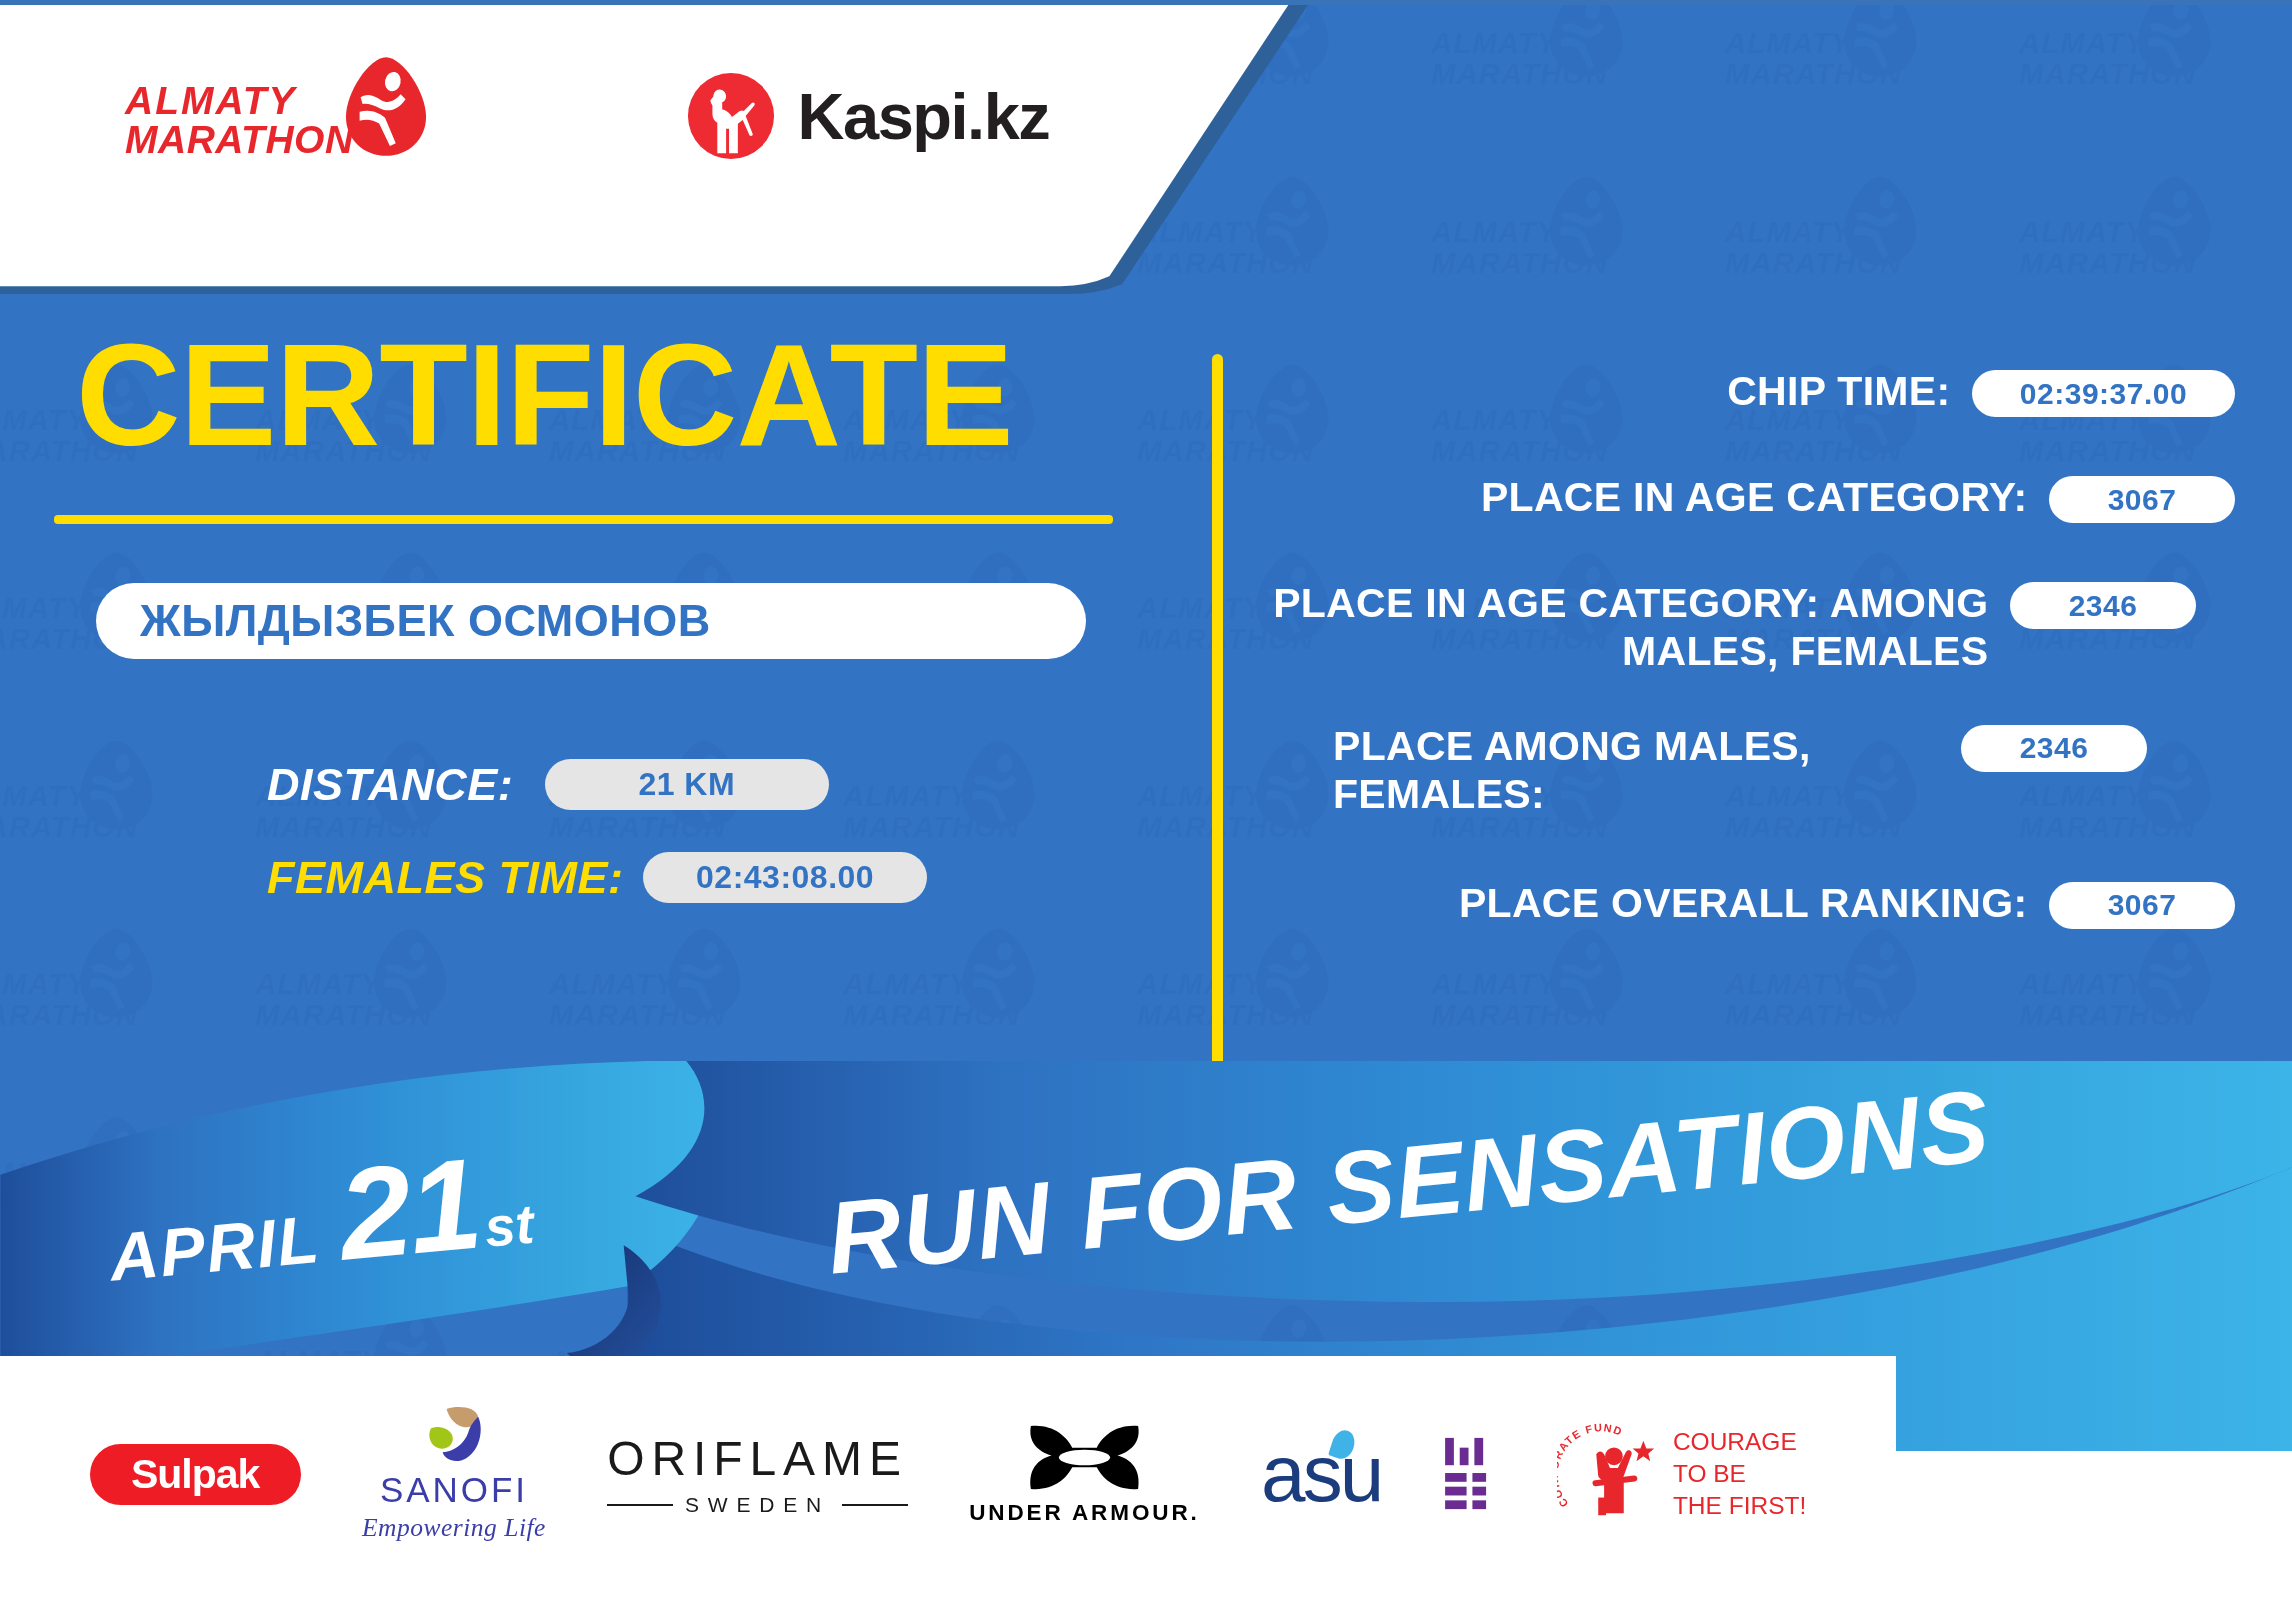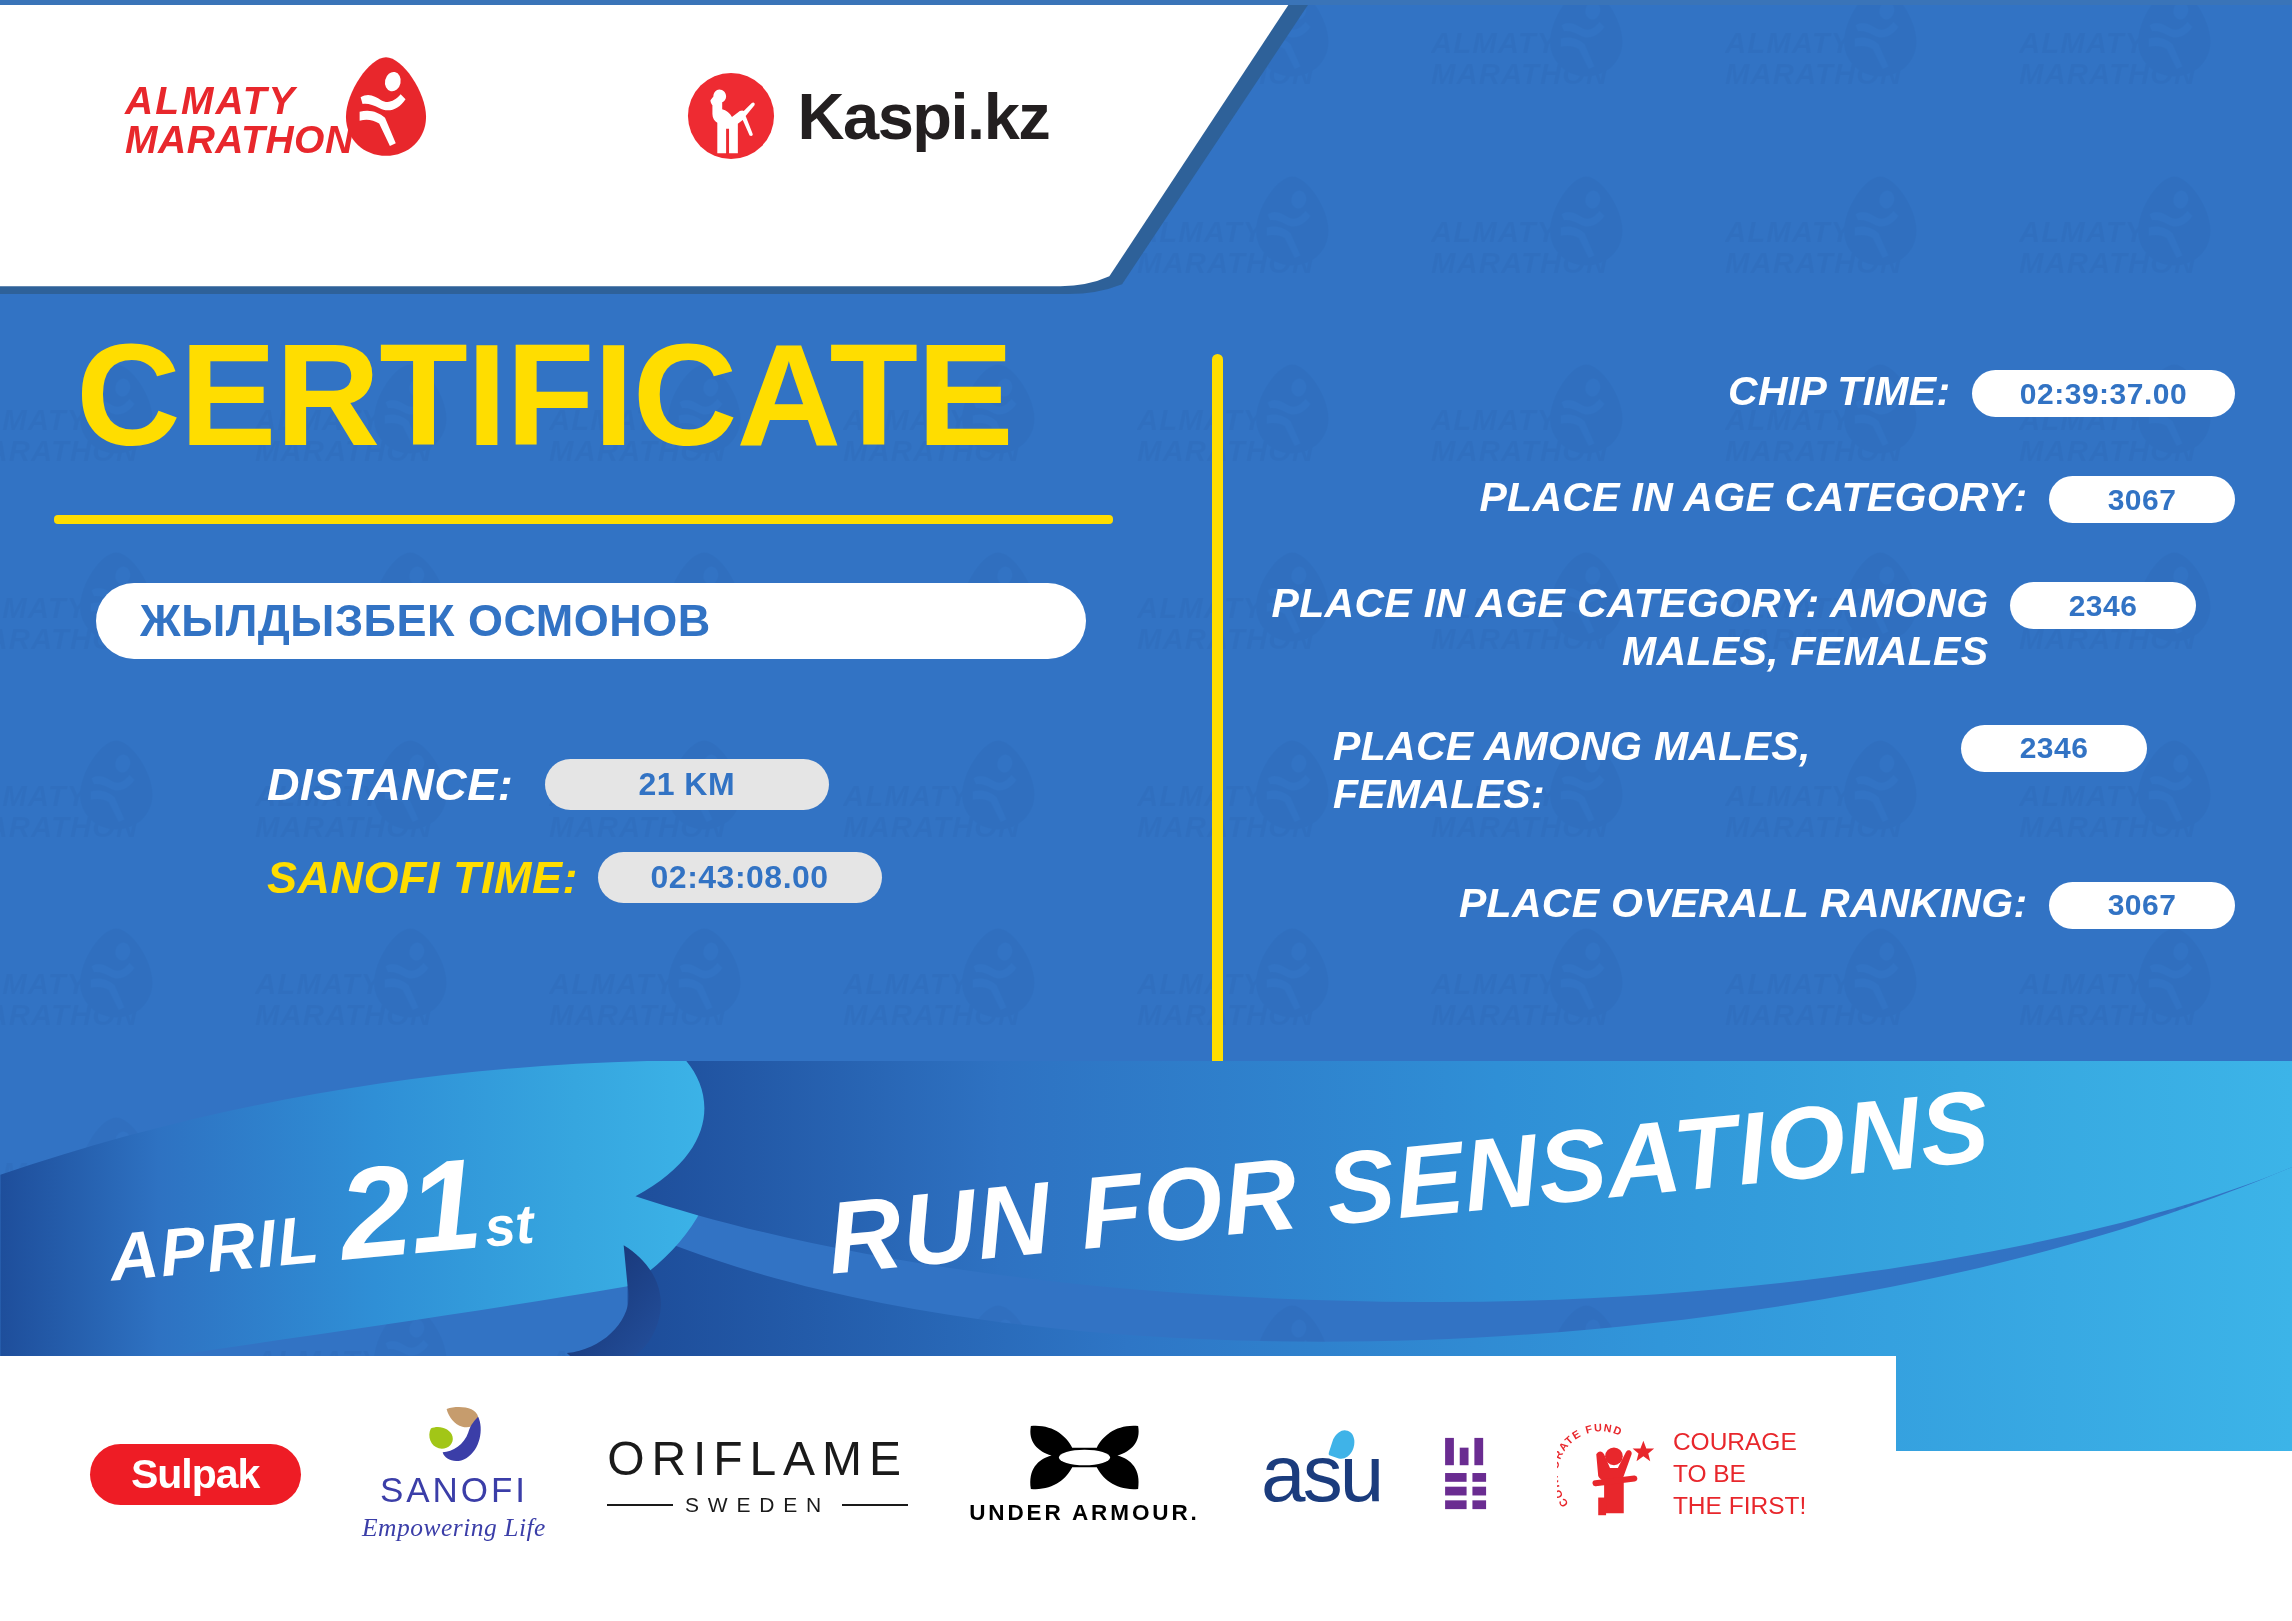--- a/index.html
+++ b/index.html
@@ -173,21 +173,21 @@
     z-index: 20;
   }
   .stat-row {
     position: relative;
     display: flex; align-items: flex-start;
     min-height: 57px;
   }
   .stat-label {
     color: #ffffff;
     font-family: "Liberation Sans", sans-serif;
-    font-weight: 700; font-style: italic;
+    font-weight: 700; 
     font-size: 41px;
     line-height: 1.17;
     letter-spacing: 0.3px;
     text-align: right;
     flex: 1;
     padding-right: 21.6px;
   }
   .stat-label.left-al { text-align: left; }
   .stat-pill {
     width: 186px; min-width: 186px; height: 47px;
@@ -1159,21 +1159,21 @@
     </div>
 
     <div class="lrow distance">
       <span class="lrow-label white">DISTANCE:</span>
       <div class="lrow-pill">
         <span>21 KM</span>
       </div>
     </div>
 
     <div class="lrow finish">
-      <span class="lrow-label yellow">SANOFI TIME:</span>
+      <span class="lrow-label yellow">FEMALES TIME:</span>
       <div class="lrow-pill">
         <span>02:43:08.00</span>
       </div>
     </div>
   </div>
 
   <div class="v-divider"></div>
 
   <div class="right-col">
 

